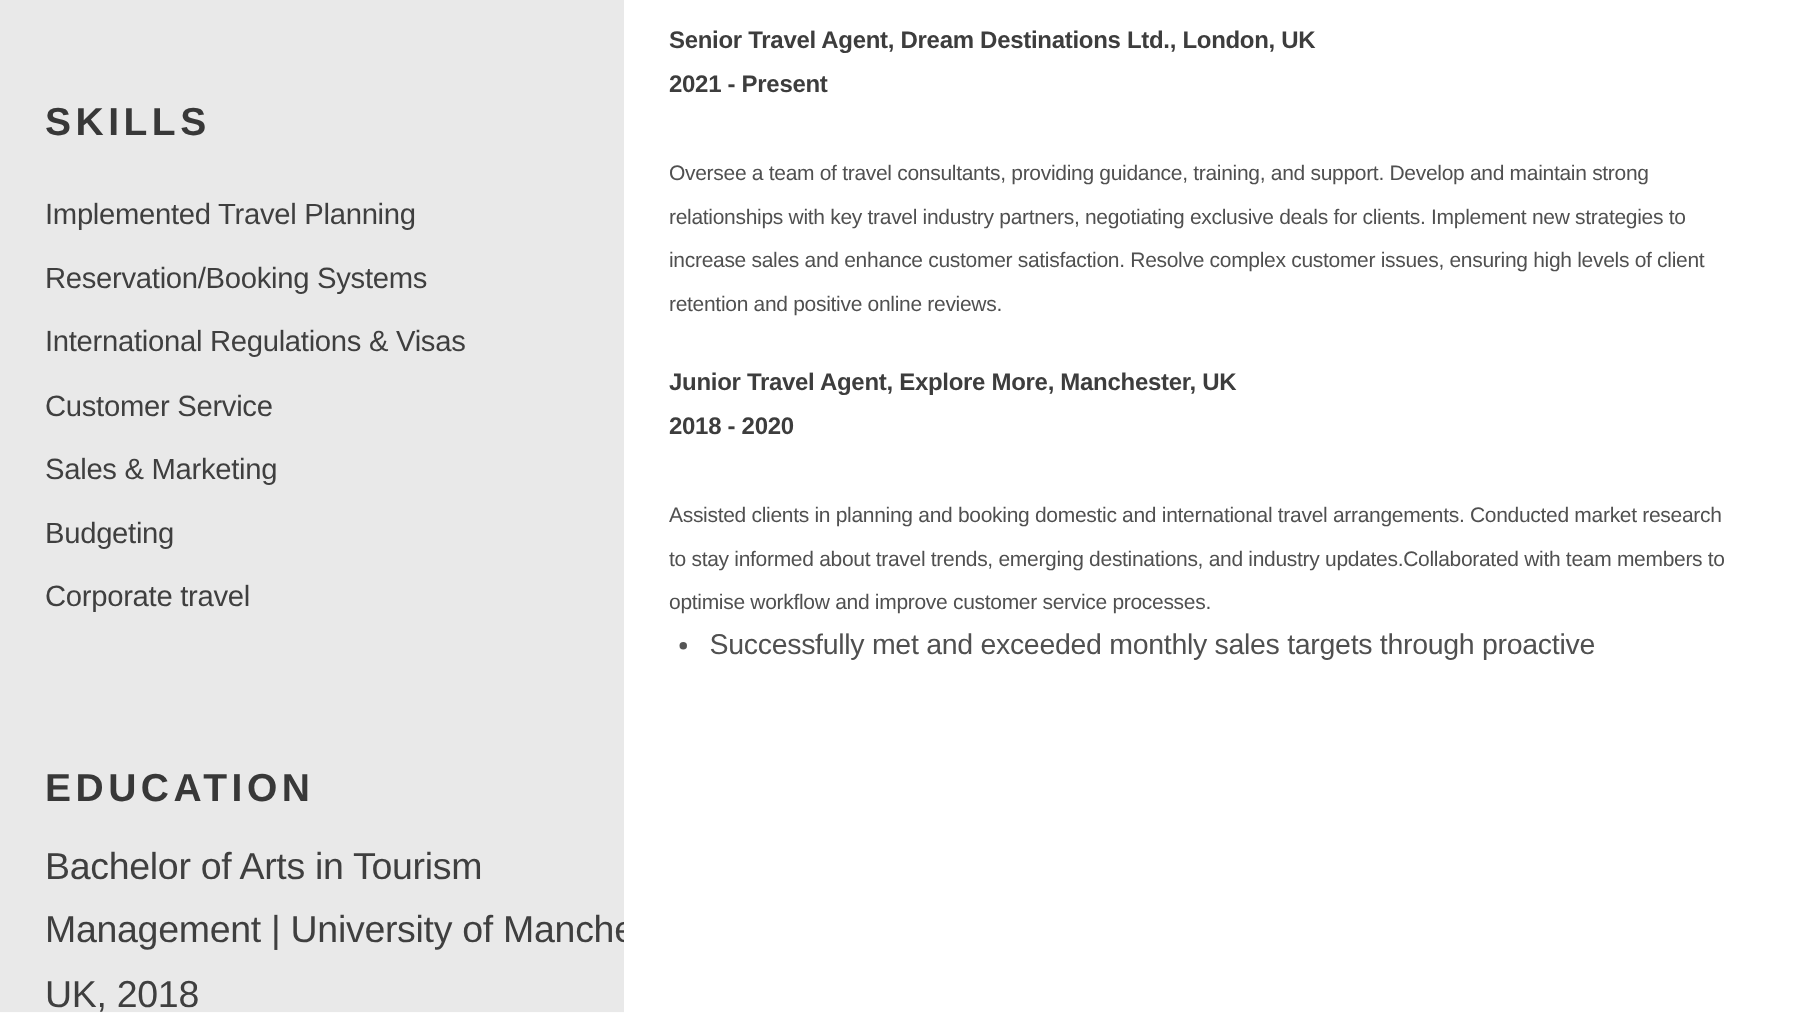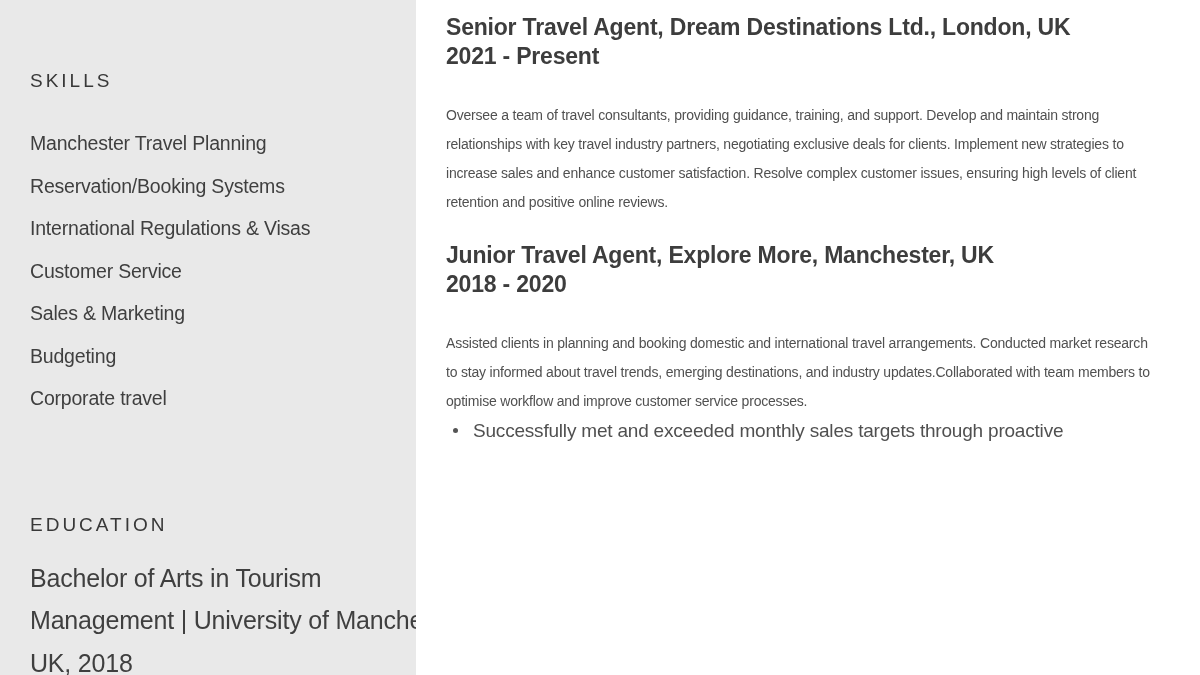--- a/index.html
+++ b/index.html
@@ -20,23 +20,23 @@
   .sidebar {
     width: 416px;
     min-width: 416px;
     height: 675px;
     box-sizing: border-box;
     padding: 0 30px;
     background: var(--sidebar-background, #e9e9e9);
   }
   .side-heading {
     margin: 66px 0 0 0;
-    font-size: 19px;
+    font-size: 26px;
     line-height: 30px;
-    font-weight: 400;
+    font-weight: 700;
     letter-spacing: 3px;
     color: var(--heading-text, #383838);
   }
   .side-heading.education {
     margin-top: 90px;
   }
   ul.skills-list {
     list-style: none;
     margin: 26px 0 0 0;
     padding: 0;
@@ -68,21 +68,21 @@
   .job-header {
     margin-top: 30px;
   }
   .job-header.first {
     margin-top: 13px;
   }
   .job-header.second {
     margin-top: 24px;
   }
   .job-title, .job-dates {
-    font-size: 23px;
+    font-size: 16px;
     line-height: 29px;
     font-weight: 700;
     letter-spacing: -0.2px;
     color: var(--title-text, #3d3d3d);
   }
   p.job-summary {
     margin: 30px 0 0 0;
     font-size: 14px;
     line-height: 29px;
     letter-spacing: -0.2px;
@@ -114,21 +114,21 @@
 </style>
 </head>
 <body>
 
 <div class="page">
 
   <aside class="sidebar">
     <h2 class="side-heading">SKILLS</h2>
 
     <ul class="skills-list">
-      <li>Manchester Travel Planning</li>
+      <li>Implemented Travel Planning</li>
       <li>Reservation/Booking Systems</li>
       <li>International Regulations &amp; Visas</li>
       <li>Customer Service</li>
       <li>Sales &amp; Marketing</li>
       <li>Budgeting</li>
       <li>Corporate travel</li>
     </ul>
 
     <h2 class="side-heading education">EDUCATION</h2>
 

